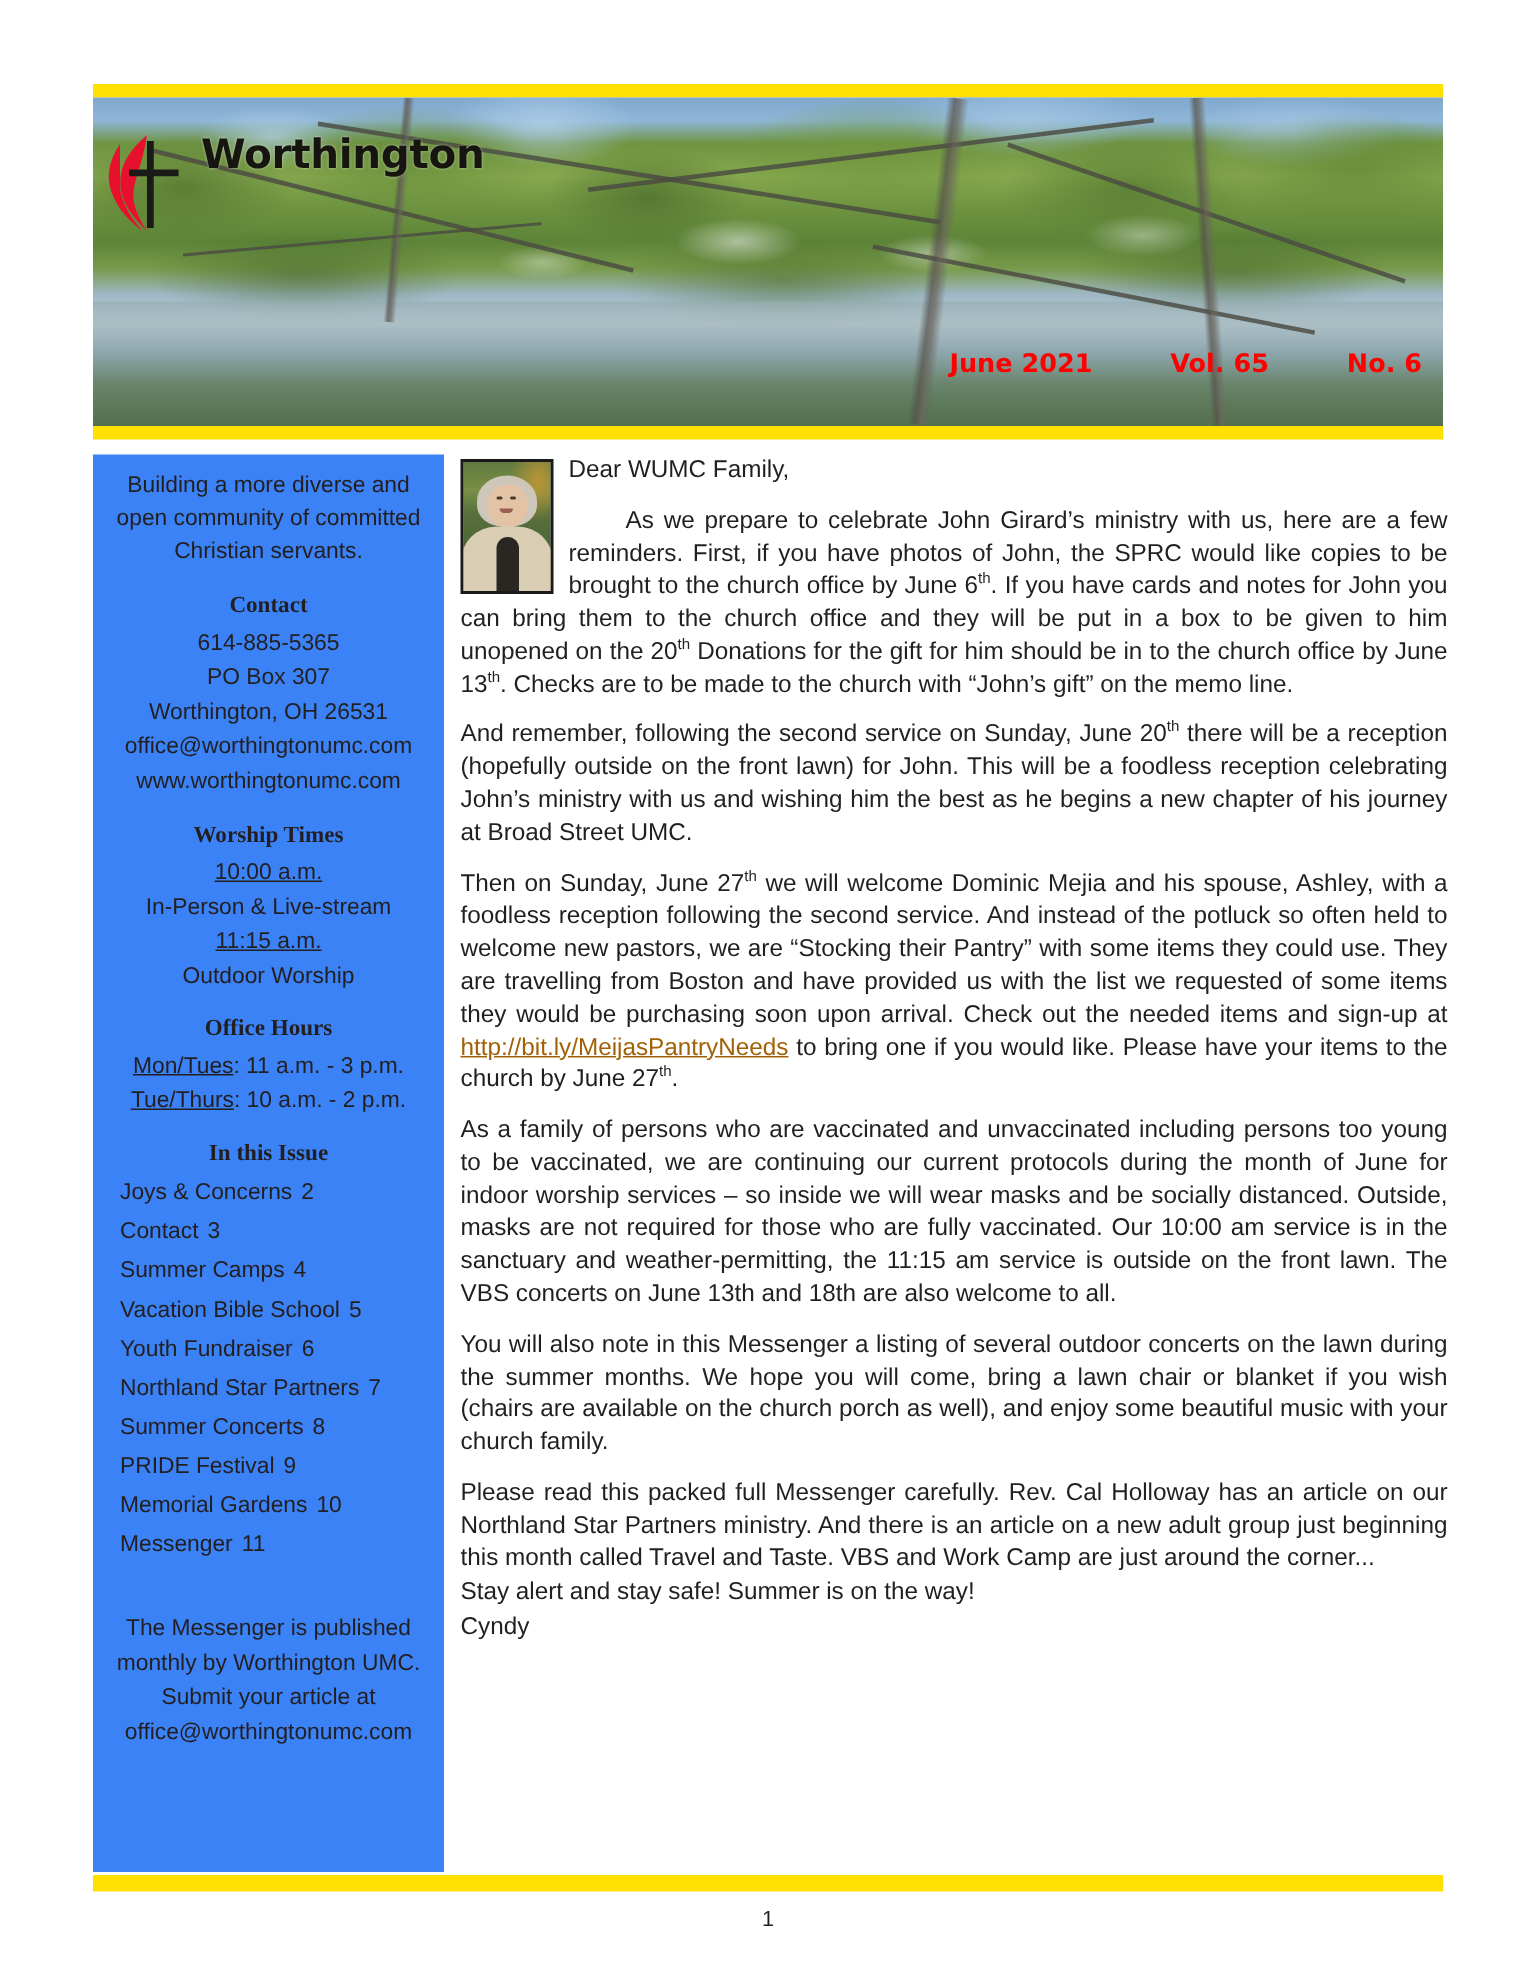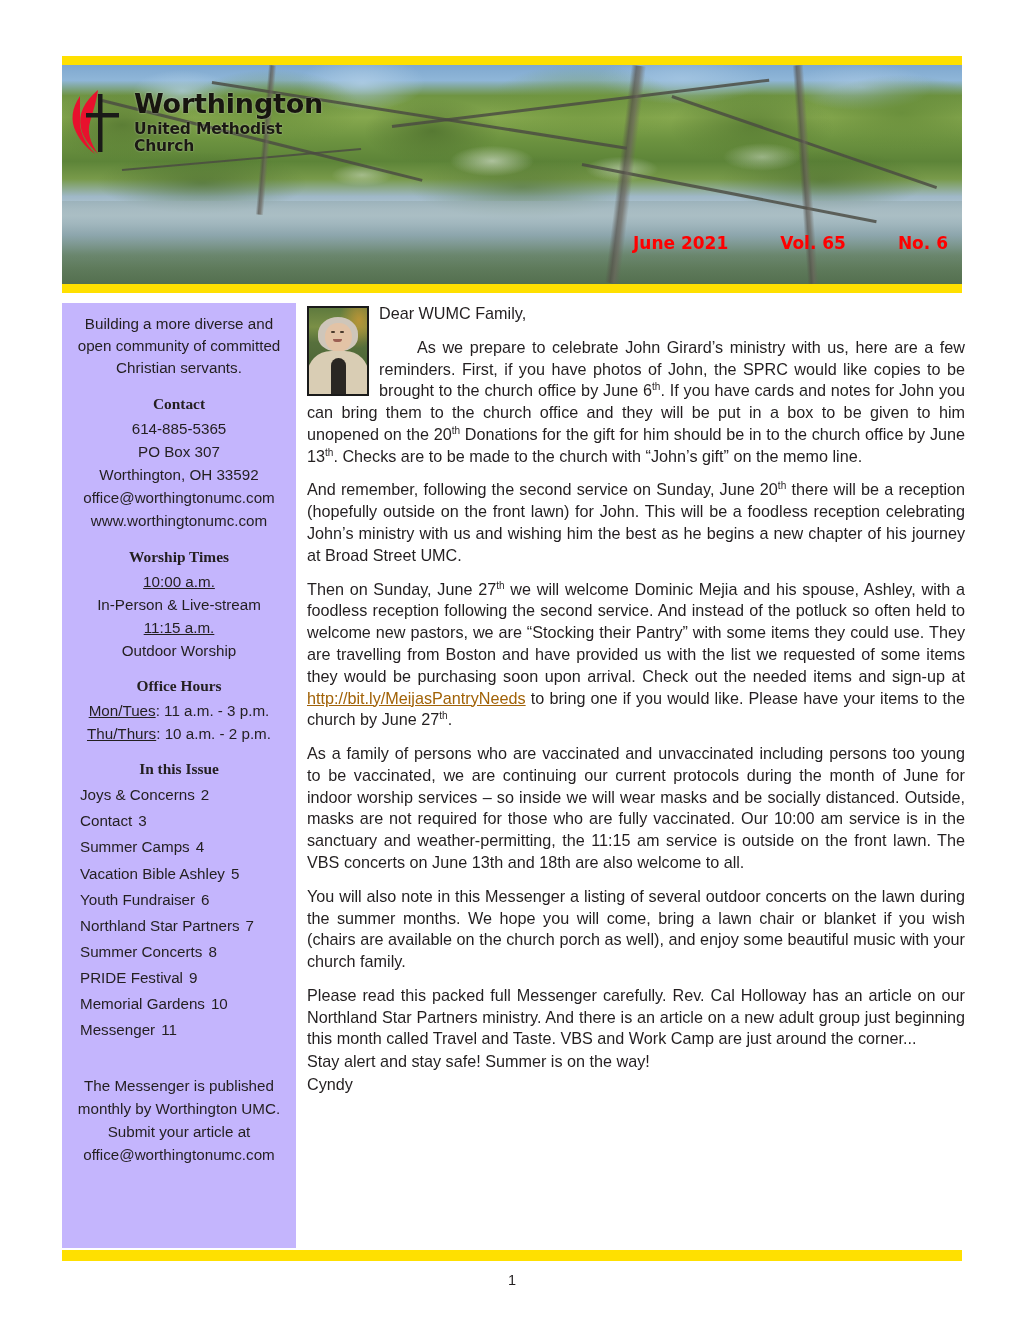--- a/index.html
+++ b/index.html
@@ -168,21 +168,21 @@
     left: 0; top: 228px;
     width: 900px; height: 9px;
     background: #FFE000;
   }
 
   
   .sidebar {
     position: absolute;
     left: 62px; top: 303px;
     width: 234px; height: 945px;
-    background: #c4b5fd;
+    background: #3b82f6;
     font-size: 15.2px;
     color: #231f20;
     text-align: center;
     box-sizing: border-box;
     padding: 10px 8px 0 8px;
   }
   .sb-mission {
     line-height: 1.45;
     margin: 0 0 16px 0;
     padding: 0 4px;
@@ -338,77 +338,76 @@
       <div class="logo-mark">
         <svg viewBox="0 0 58 72" width="58" height="72" aria-hidden="true">
           <path d="M30 4 C16 16, 10 28, 13 42 C15 53, 24 62, 30 68 C22 56, 19 46, 22 36 C24 28, 28 18, 30 4 Z" fill="#E8112D"></path>
           <path d="M12 10 C4 22, 2 34, 8 46 C12 55, 20 63, 27 68 C16 56, 11 44, 12 33 C12 25, 12 17, 12 10 Z" fill="#E8112D"></path>
           <rect x="30" y="8" width="4.5" height="58" fill="#1a1a18"></rect>
           <rect x="18" y="27" width="33" height="4.5" fill="#1a1a18"></rect>
         </svg>
       </div>
       <div class="logo-text">
         <div class="logo-name">Worthington</div>
-        <div class="logo-sub">United Methodist Church</div>
       </div>
     </div>
 
 
     <div class="masthead-issue">
       <span>June 2021</span>
       <span>Vol. 65</span>
       <span>No. 6</span>
     </div>
 
     <div class="masthead-botbar"></div>
   </div>
 
   <div class="sidebar">
 
     <div class="sb-mission">Building a more diverse and open community of committed Christian servants.</div>
 
     <div class="sb-head">Contact</div>
     <div class="sb-line">614-885-5365</div>
     <div class="sb-line">PO Box 307</div>
-    <div class="sb-line">Worthington, OH 33592</div>
+    <div class="sb-line">Worthington, OH 26531</div>
     <div class="sb-line">office@worthingtonumc.com</div>
     <div class="sb-line">www.worthingtonumc.com</div>
 
     <div class="sb-gap"></div>
 
     <div class="sb-head">Worship Times</div>
     <div class="sb-line sb-u">10:00 a.m.</div>
     <div class="sb-line">In-Person &amp; Live-stream</div>
     <div class="sb-line sb-u">11:15 a.m.</div>
     <div class="sb-line">Outdoor Worship</div>
 
     <div class="sb-gap"></div>
 
     <div class="sb-head">Office Hours</div>
     <div class="sb-line"><span class="sb-u">Mon/Tues</span><span>: 11 a.m. - 3 p.m.</span></div>
-    <div class="sb-line"><span class="sb-u">Thu/Thurs</span><span>: 10 a.m. - 2 p.m.</span></div>
+    <div class="sb-line"><span class="sb-u">Tue/Thurs</span><span>: 10 a.m. - 2 p.m.</span></div>
 
     <div class="sb-gap"></div>
 
     <div class="sb-head">In this Issue</div>
     <div class="toc">
       <div class="toc-row">
           <span class="t-label">Joys &amp; Concerns</span>
           <span class="t-page">2</span>
         </div>
       <div class="toc-row">
           <span class="t-label">Contact</span>
           <span class="t-page">3</span>
         </div>
       <div class="toc-row">
           <span class="t-label">Summer Camps</span>
           <span class="t-page">4</span>
         </div>
       <div class="toc-row">
-          <span class="t-label">Vacation Bible Ashley</span>
+          <span class="t-label">Vacation Bible School</span>
           <span class="t-page">5</span>
         </div>
       <div class="toc-row">
           <span class="t-label">Youth Fundraiser</span>
           <span class="t-page">6</span>
         </div>
       <div class="toc-row">
           <span class="t-label">Northland Star Partners</span>
           <span class="t-page">7</span>
         </div>

